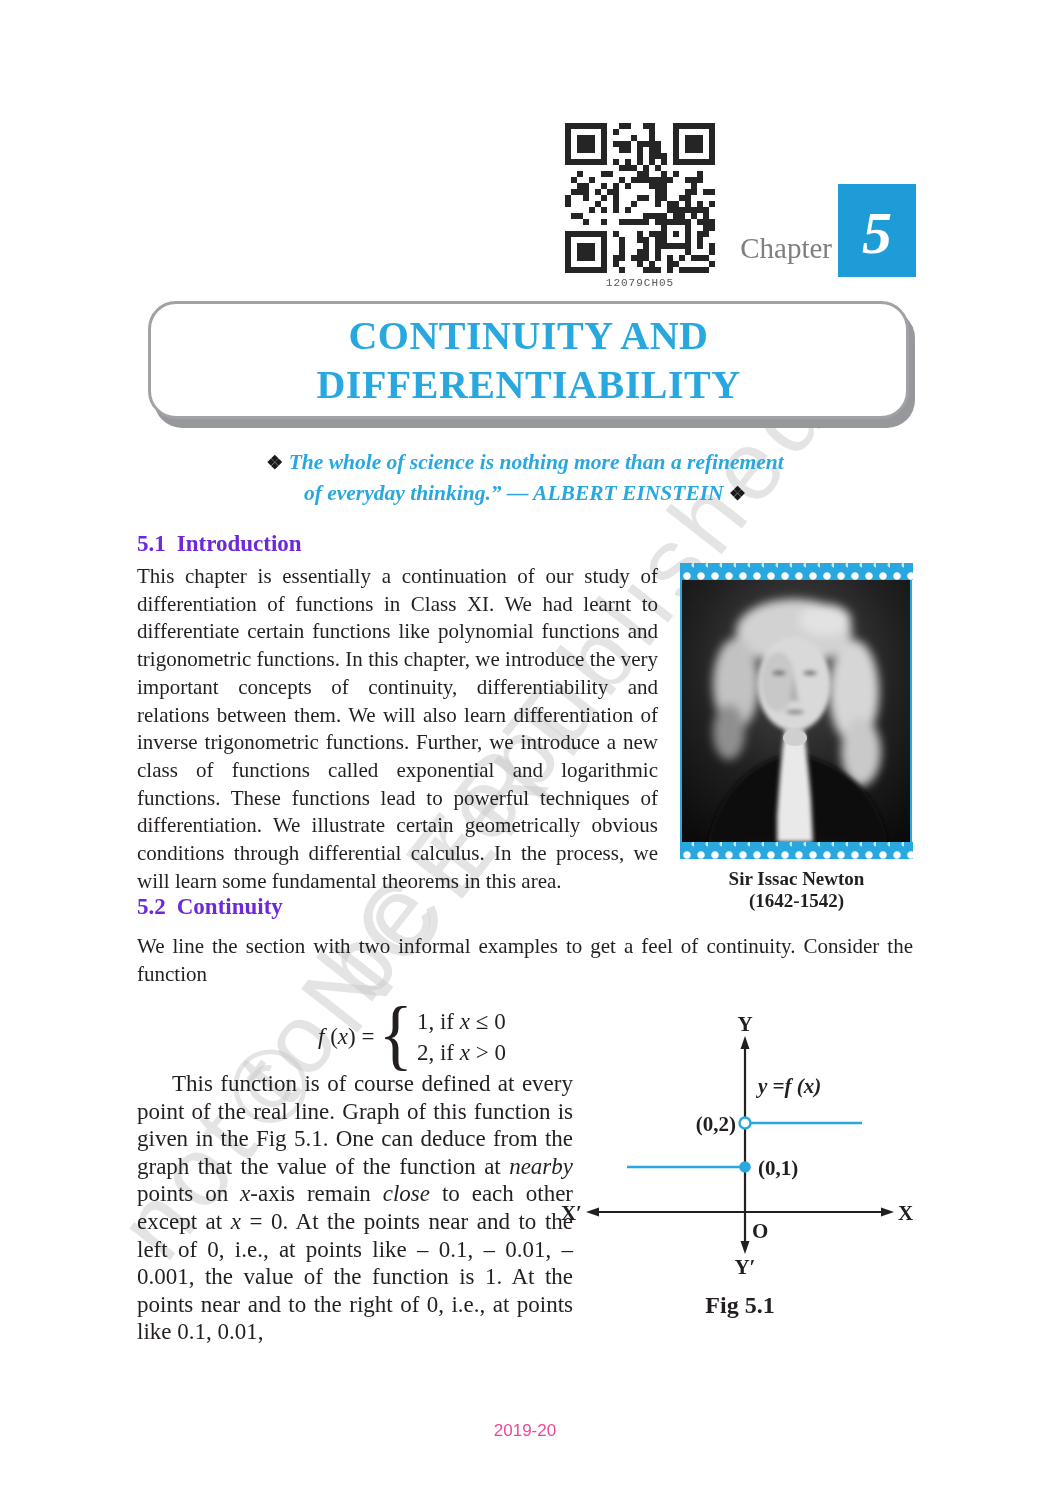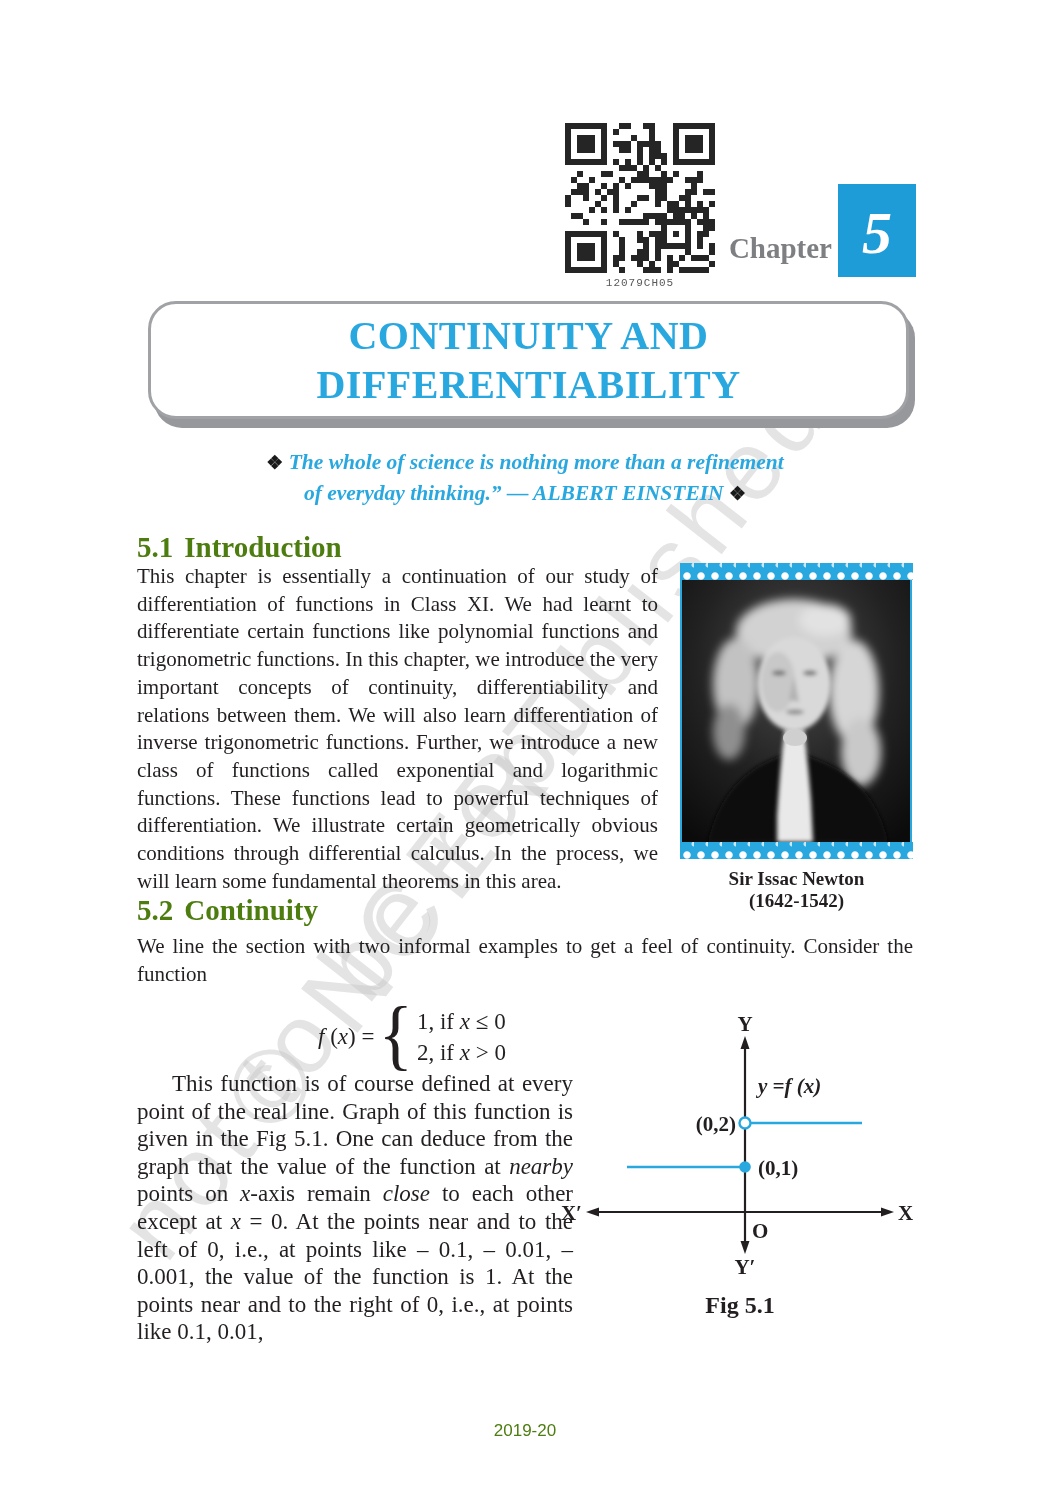--- a/index.html
+++ b/index.html
@@ -11,39 +11,39 @@
   .wm{position:absolute;z-index:1;color:#cacaca;opacity:.5;white-space:nowrap;
       font-family:"Liberation Sans",sans-serif;transform-origin:0 0;user-select:none;}
   #wm1{left:200px;top:1080px;font-size:104px;letter-spacing:10px;transform:rotate(-52deg);}
   #wm2{left:95px;top:1210px;font-size:98px;letter-spacing:8px;transform:rotate(-52deg);}
 
   
   #qr{left:565px;top:123px;width:150px;height:150px;}
   #qr-caption{left:565px;top:277px;width:150px;text-align:center;
       font-family:Liberation Mono, monospace;font-size:11px;color:#58595b;letter-spacing:1px;}
   #chapter-label{left:690px;top:232px;width:142px;text-align:right;
-      font-size:29px;font-weight:bold;color:#7D7F82;}
+      font-size:29px;font-weight:normal;color:#7D7F82;}
   #chapter-box{left:838px;top:184px;width:78px;height:93px;background:#1E9CD8;
       display:flex;align-items:center;justify-content:center;}
   #chapter-box .num{color:#ffffff;font-size:60px;font-weight:bold;font-style:italic;
       padding-top:6px;}
 
   
   #title-box{left:148px;top:301px;width:755px;height:112px;border:3px solid #A0A2A5;
       border-radius:28px;background:#ffffff;box-shadow:6px 9px 0 #96989B;
       display:flex;flex-direction:column;align-items:center;justify-content:center;}
   #title-box .tl{font-size:40px;font-weight:bold;color:#29A8E0;line-height:49px;letter-spacing:.5px;}
 
   
   #quote{left:125px;top:447px;width:800px;text-align:center;font-size:21.5px;line-height:31px;
       font-weight:bold;font-style:italic;color:#29A8E0;}
   #quote .mark{font-style:normal;color:#1a1a1a;font-size:19px;}
 
   
-  .sec-heading{font-size:29px;font-weight:bold;color:#4d7c0f;}
+  .sec-heading{font-size:23px;font-weight:bold;color:#6d28d9;}
   .sec-heading .num{margin-right:11px;}
   #h51{left:137px;top:531px;}
   #h52{left:137px;top:894px;}
 
   
   #intro{left:137px;top:563px;width:776px;font-size:21px;line-height:27.7px;text-align:justify;}
   #portrait{float:right;width:233px;margin-left:22px;margin-bottom:2px;}
   .lace{height:17px;background:#29A8E0;
       background-image:radial-gradient(circle at 7px 13px, #ffffff 3.2px, rgba(255,255,255,0) 4.2px),
                        radial-gradient(circle at 14px 2px, rgba(255,255,255,.75) 2px, rgba(255,255,255,0) 3px);
@@ -64,21 +64,21 @@
   #para2{left:137px;top:1070px;width:436px;font-size:23px;line-height:27.6px;text-align:justify;
       text-indent:35px;}
 
   
   #graph{left:560px;top:1005px;}
   #fig-caption{left:560px;top:1292px;width:360px;text-align:center;font-size:24px;font-weight:bold;}
   .gtxt{font-family:"Liberation Serif",serif;font-size:21px;font-weight:bold;fill:#231F20;}
   .gtxt-i{font-style:italic;}
 
   #footer{left:0;top:1421px;width:1050px;text-align:center;
-      font-family:"Liberation Sans",sans-serif;font-size:17px;color:#4d7c0f;}
+      font-family:"Liberation Sans",sans-serif;font-size:17px;color:#ec4899;}
 </style>
 </head>
 <body>
 
 <div class="page">
 
   <div class="wm" id="wm1">© NCERT</div>
   <div class="wm" id="wm2">not to be republished</div>
 
   <svg class="layer" id="qr" width="150" height="150" viewBox="0 0 150 150">

